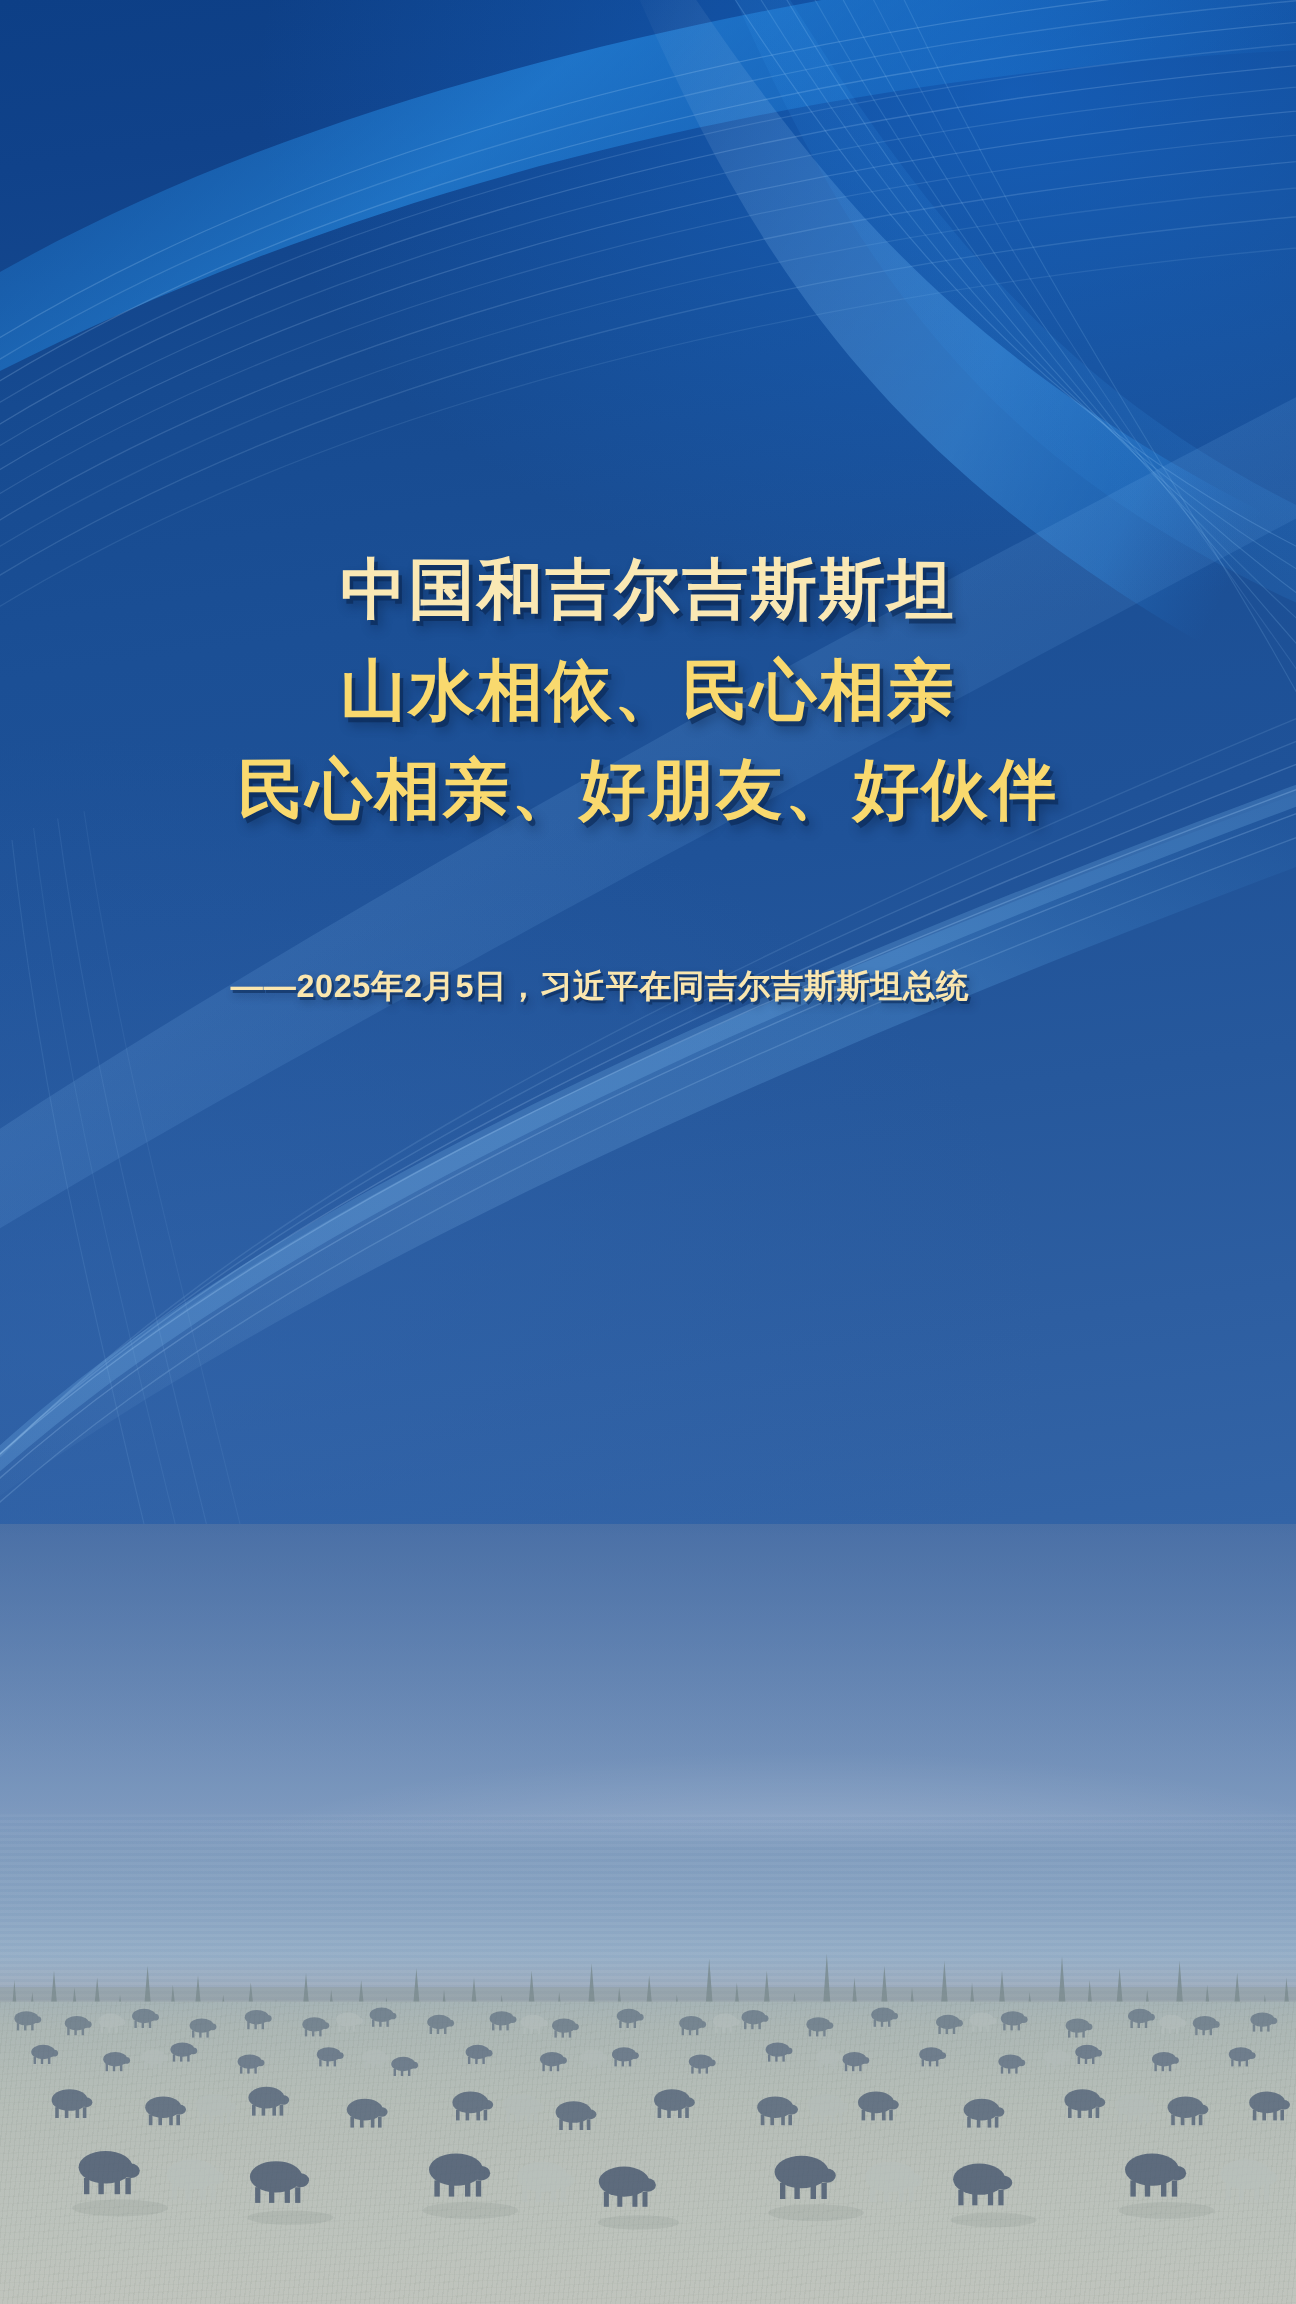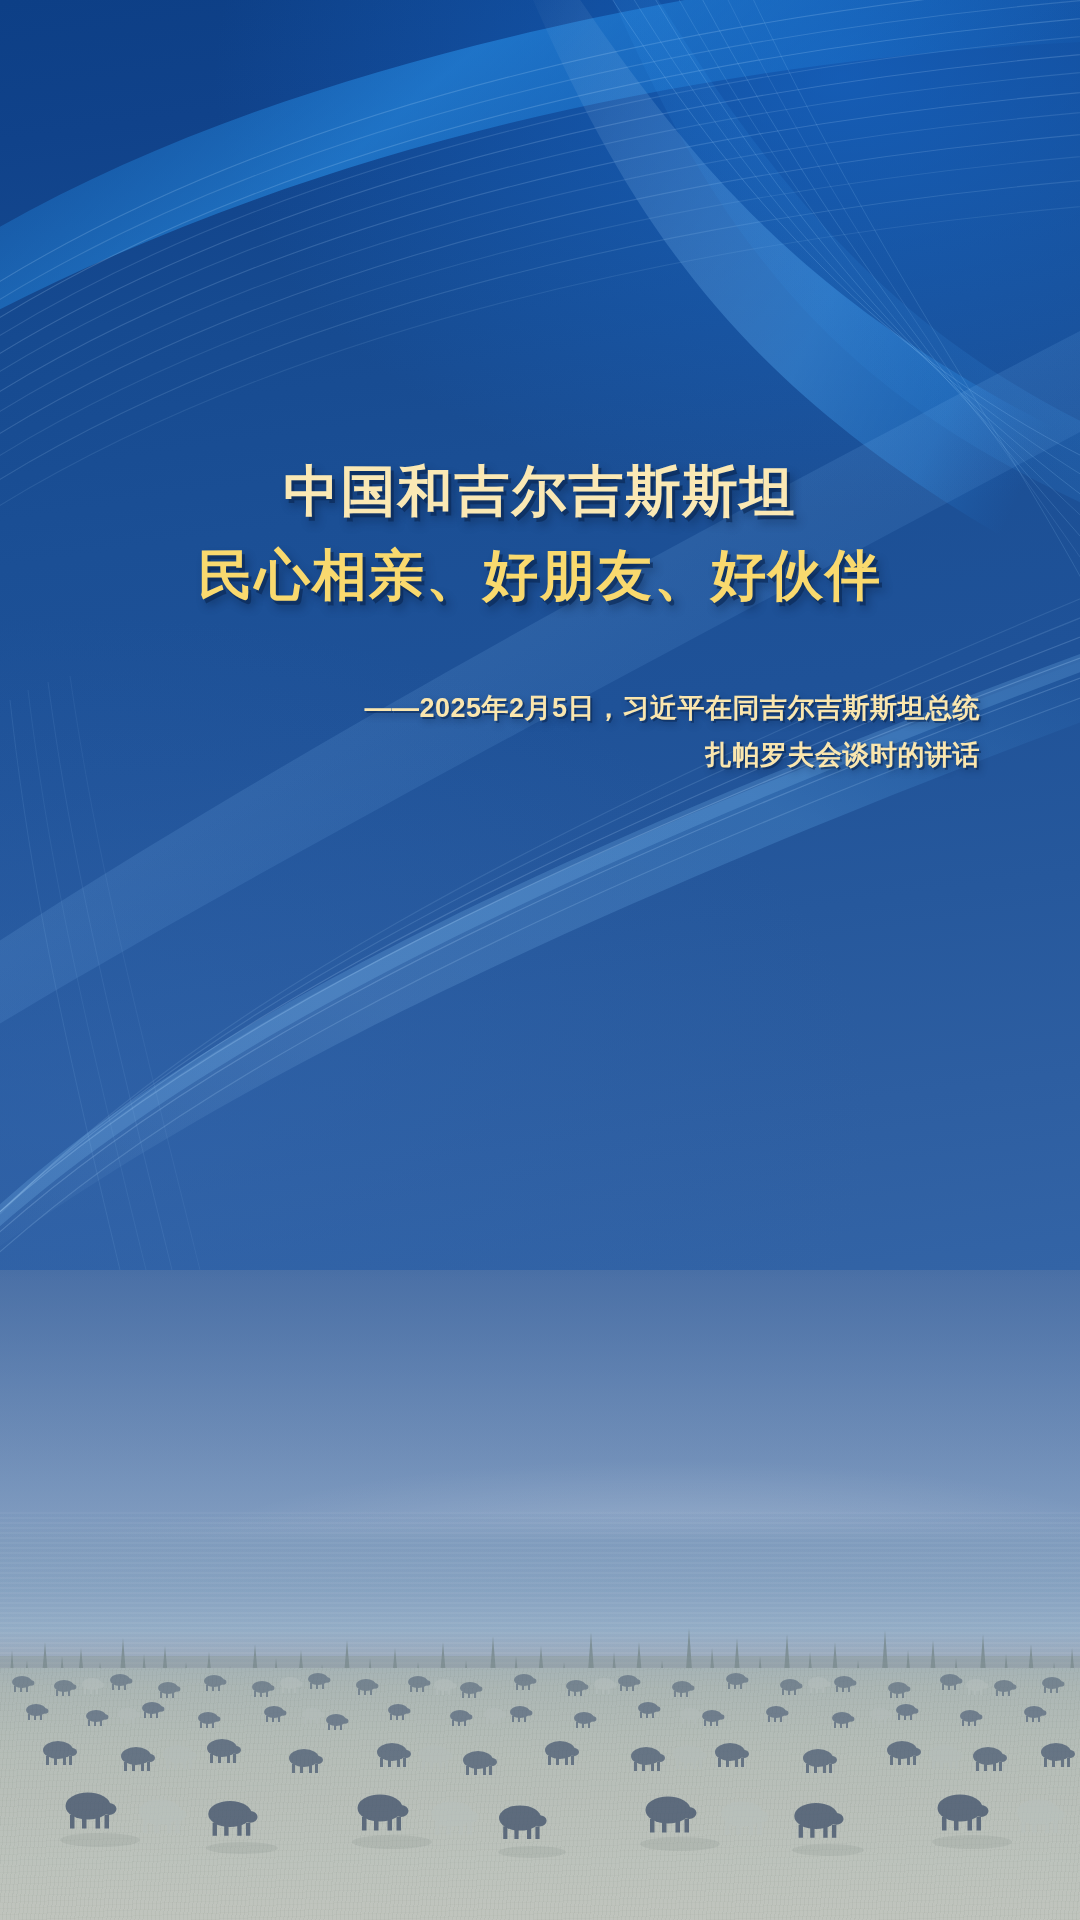--- a/index.html
+++ b/index.html
@@ -167,24 +167,24 @@
     text-shadow:
       3px 4px 0 rgba(10,38,82,.62),
       5px 7px 10px rgba(6,26,60,.45);
     white-space:nowrap;
   }
   .hl-line.l1{ color:#fae8b4; font-size:55px; }
   .hl-line.l2{ color:#f9d96e; font-size:55px; }
   .hl-line.l3{ color:#f9d96e; font-size:55px; }
 
   .attrib{
-    margin-top:68px;
+    margin-top:98px;
     padding-left:70px;
     padding-right:40px;
-    text-align:right;
+    text-align:left;
   }
   .at-line{
     font-size:27px;
     font-weight:700;
     line-height:1.72;
     color:#fae6ae;
     letter-spacing:.5px;
     text-shadow:
       2px 2px 0 rgba(10,38,82,.55),
       3px 4px 7px rgba(6,26,60,.38);
@@ -486,23 +486,23 @@
       </svg>
     </div>
 
     <div class="blue-bottom-blend"></div>
   </div>
 
   <div class="content">
 
     <div class="headline">
       <div class="hl-line l1">中国和吉尔吉斯斯坦</div>
+      <div class="hl-line l2">山水相依、民心相亲</div>
       <div class="hl-line l3">民心相亲、好朋友、好伙伴</div>
     </div>
 
     <div class="attrib">
       <div class="at-line a1">——2025年2月5日，习近平在同吉尔吉斯斯坦总统</div>
-      <div class="at-line a2">扎帕罗夫会谈时的讲话</div>
     </div>
 
   </div>
 
 </div>
 
 </body></html>

